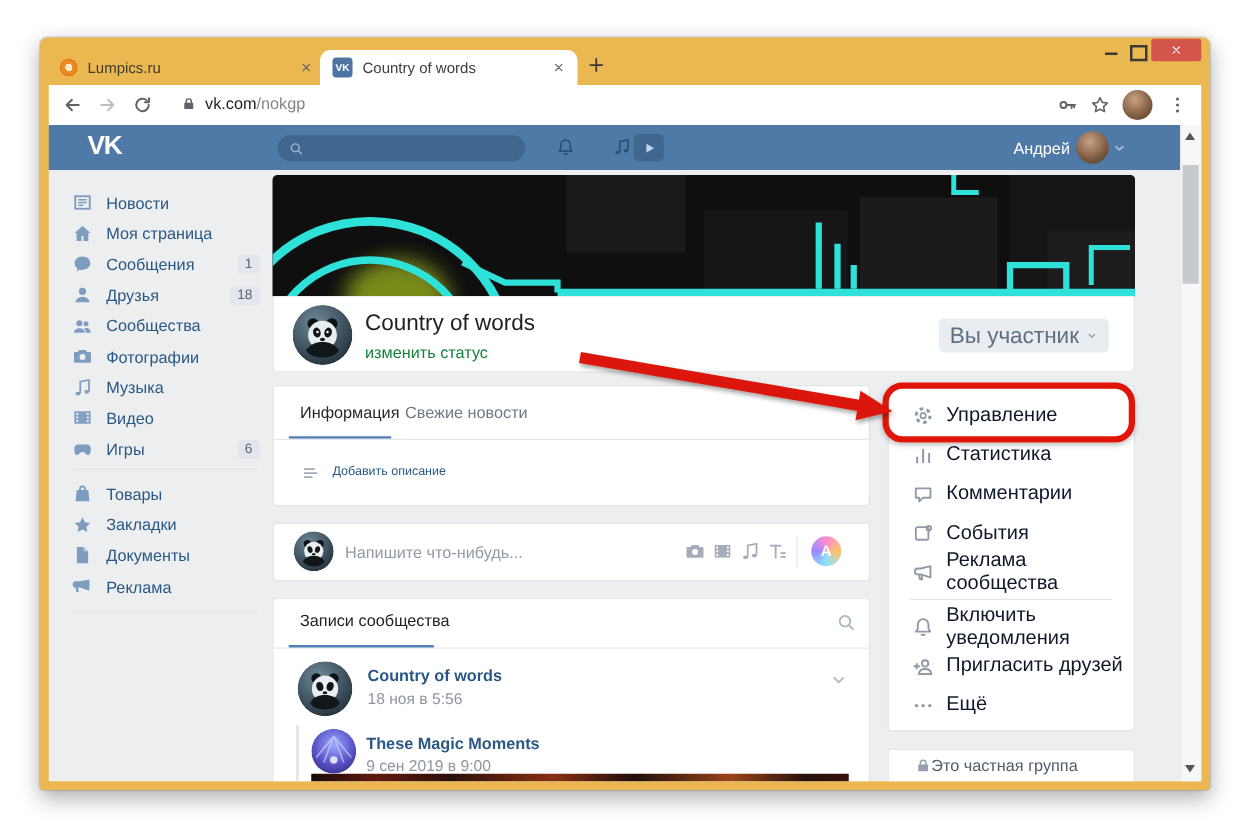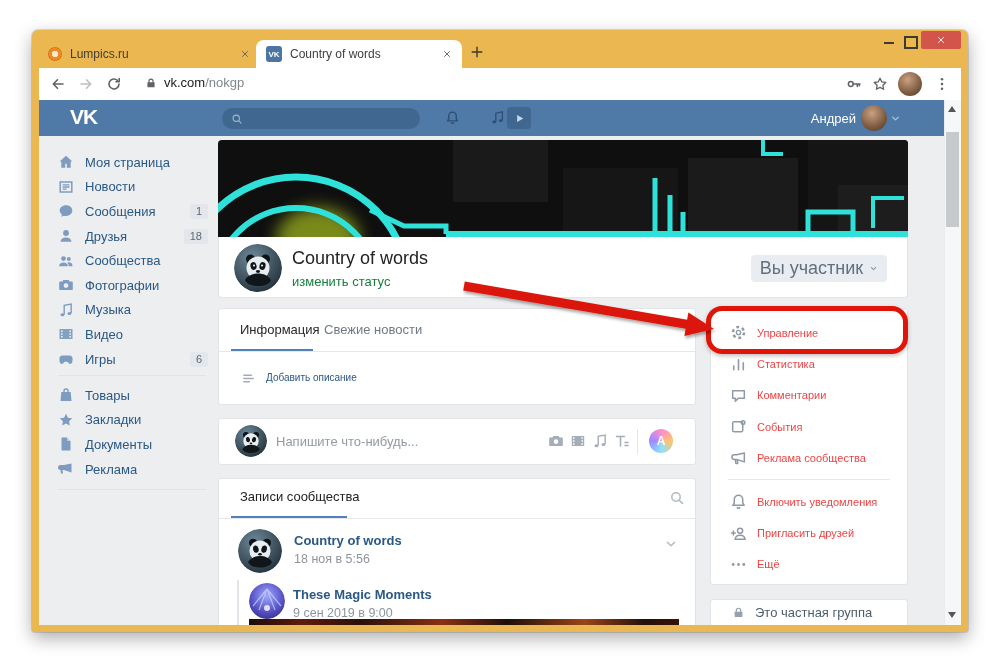--- a/index.html
+++ b/index.html
@@ -108,25 +108,25 @@
   .pdate{font-size:12.5px;color:#8e959e;}
   .post-chevron{left:664px;top:537px;width:14px;height:14px;color:#b6bec8;}
   .repost-line{left:237px;top:580px;width:2px;height:45px;background:#e1e4e8;}
   .photostrip{left:249px;top:619px;width:430px;height:6px;
       background:linear-gradient(90deg,#190c07,#61190d 12%,#2a100a 26%,#8a2f12 45%,#1e0e08 60%,#9c4418 78%,#24100a 92%,#3a1209);}
 
   
   .mcard{left:710px;top:308px;width:198px;height:277px;border-radius:3px;}
   .menu-list{width:198px;margin:0;padding:0;list-style:none;}
   .mlist1{left:710px;top:317px;} .mlist2{left:710px;top:486px;}
-  .menu-item{height:31.4px;display:flex;align-items:center;padding-left:20px;gap:10px;font-size:11px;color:#ef4444;cursor:pointer;}
+  .menu-item{height:31.4px;display:flex;align-items:center;padding-left:20px;gap:10px;font-size:16px;color:#0f172a;cursor:pointer;}
   .menu-ic{width:17px;height:17px;color:#909aa6;flex:0 0 17px;}
   .menu-div{left:728px;top:479px;width:162px;height:1px;background:#e7e8ec;}
   .prcard{left:710px;top:599px;width:198px;height:26px;border-radius:3px 3px 0 0;border-bottom:none;
-          display:flex;align-items:center;padding-left:21px;gap:10px;box-sizing:border-box;}
+          display:flex;align-items:center;padding-left:21px;box-sizing:border-box;}
   .prcard .ic{width:13px;height:13px;color:#97a1ab;}
   .prlabel{font-size:13px;color:#4e5d6c;}
 
   
   .red-box{left:706px;top:306px;width:202px;height:48px;border:5px solid #e11507;border-radius:16px;
            box-sizing:border-box;z-index:50;box-shadow:0 2px 4px rgba(0,0,0,.25);}
   .arrow-svg{left:0;top:0;width:1000px;height:668px;z-index:60;pointer-events:none;}
 </style>
 </head>
 <body>
@@ -255,34 +255,34 @@
 
   <div class="abs sbar"></div>
   <div class="abs sthumb"></div>
   <div class="abs sarrow sup"></div>
   <div class="abs sarrow sdown"></div>
 
   <ul class="abs nav-list nav-main">
 
   <li class="nav-item">
         <span class="ic nav-ic">
-          <svg viewBox="0 0 16 16">
-            <path d="M8 1.8 1.6 7.4h1.7v6.3h3.9v-4h1.6v4h3.9V7.4h1.7z" fill="currentColor"></path>
-          </svg>
-        </span>
-        <span>Моя страница</span>
-      </li>
-      <li class="nav-item">
-        <span class="ic nav-ic">
           <svg viewBox="0 0 16 16" fill="none" stroke="currentColor">
             <rect x="2.2" y="3" width="11.6" height="10" stroke-width="1.5"></rect>
             <path d="M4.6 5.8h6.8M4.6 8h6.8M4.6 10.2h4" stroke-width="1.3"></path>
           </svg>
         </span>
         <span>Новости</span>
+      </li>
+      <li class="nav-item">
+        <span class="ic nav-ic">
+          <svg viewBox="0 0 16 16">
+            <path d="M8 1.8 1.6 7.4h1.7v6.3h3.9v-4h1.6v4h3.9V7.4h1.7z" fill="currentColor"></path>
+          </svg>
+        </span>
+        <span>Моя страница</span>
       </li>
       <li class="nav-item">
         <span class="ic nav-ic">
           <svg viewBox="0 0 16 16">
             <path d="M8 2.2c-3.6 0-6.3 2.3-6.3 5.3 0 1.7.9 3.2 2.3 4.1l-.8 2.2 2.7-1.1c.7.2 1.4.2 2.1.2 3.6 0 6.3-2.3 6.3-5.4S11.6 2.2 8 2.2z" fill="currentColor"></path>
           </svg>
         </span>
         <span>Сообщения</span>
         <span class="badge">1</span>
       </li>

